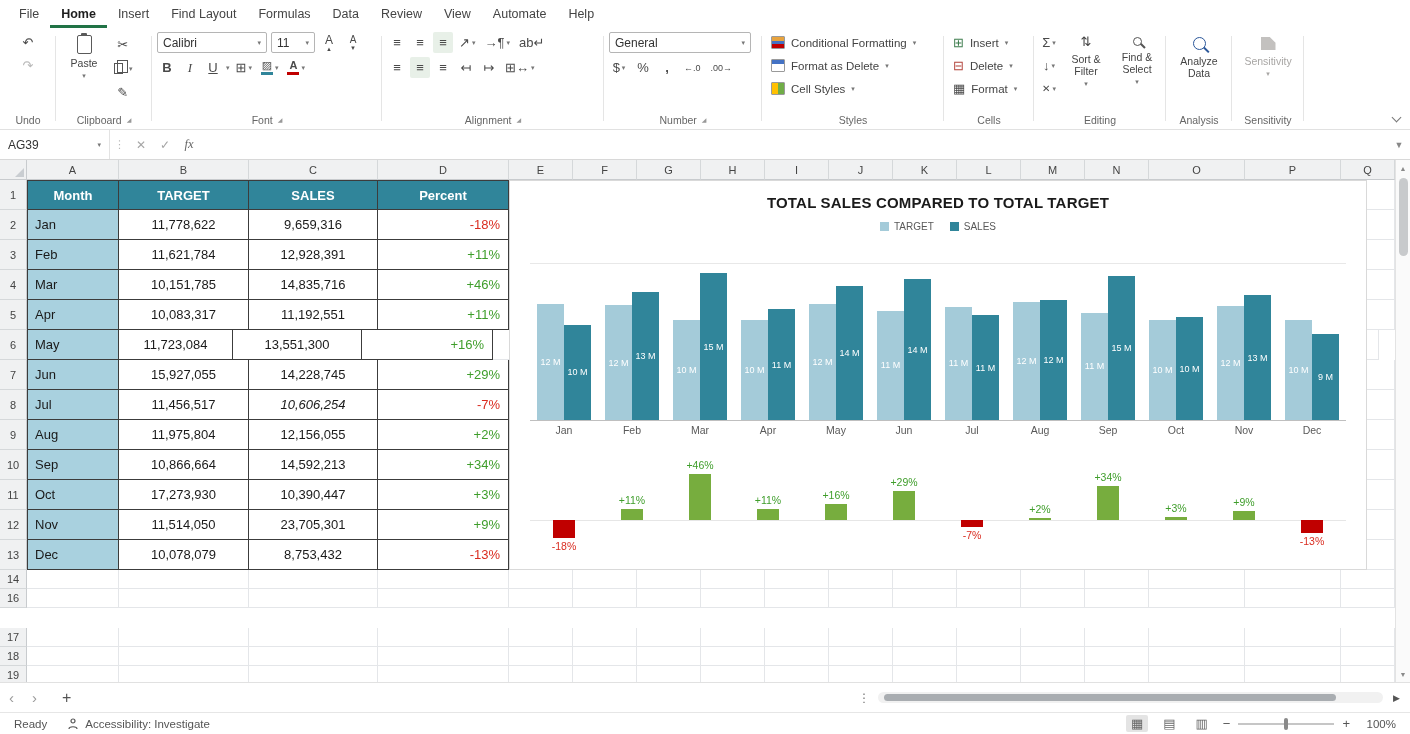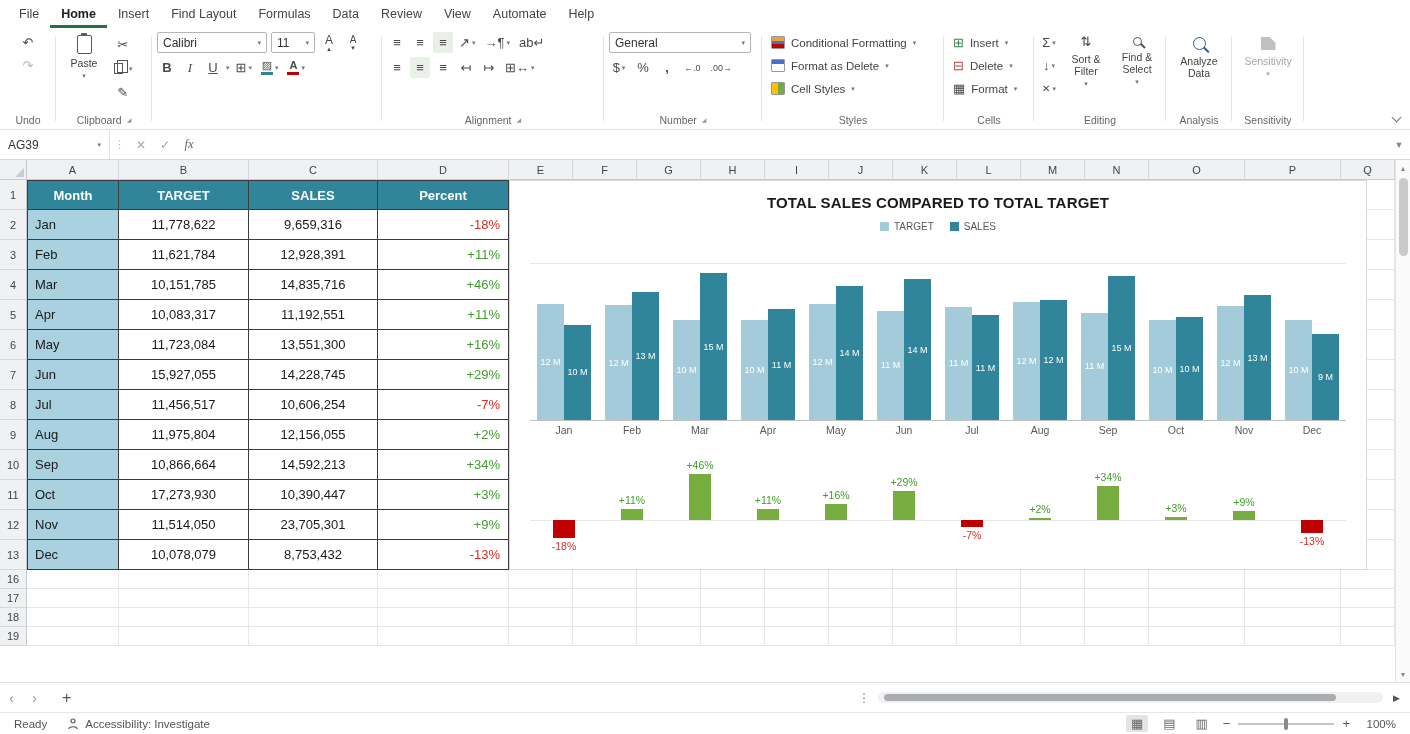--- a/index.html
+++ b/index.html
@@ -230,20 +230,24 @@
         </div>
         <div class="small-btn">
           <span class="ico-stack">
               <span style="font-size:11px;font-weight:bold">A</span>
               <span class="color-bar" style="background:#C00000"></span>
             </span>
           <span class="drop">▾</span>
         </div>
       </div>
     </div>
+    <div class="rgroup-label">
+        <span>Font</span>
+        <span class="launcher">◢</span>
+      </div>
   </div>
 
   <div class="rgroup" style="width:222px">
     <div class="rgroup-content" style="flex-direction:column;gap:4px">
       <div class="frow" style="gap:3px">
         <div class="small-btn">
             <span>≡</span>
           </div>
         <div class="small-btn">
             <span>≡</span>
@@ -549,21 +553,21 @@
         <div class="cell" style="width: 64px;"></div>
         <div class="cell" style="width: 64px;"></div>
         <div class="cell" style="width: 64px;"></div>
         <div class="cell" style="width: 96px;"></div>
         <div class="cell" style="width: 96px;"></div>
         <div class="cell" style="width: 54px;"></div>
       </div>
       <div class="grid-row" style="height: 30px;">
         <div class="rownum">6</div>
         <div class="cell month-cell tb tb-left" style="width: 92px;">May</div>
-        <div class="cell num-cell tb" style="width: 130px;">11,723,084</div>
+        <div class="cell num-cell tb" style="width: 114px;">11,723,084</div>
         <div class="cell num-cell tb" style="width: 129px;">13,551,300</div>
         <div class="cell pct-cell tb" style="width: 131px; color: rgb(63, 158, 43);">+16%</div>
         <div class="cell" style="width: 64px;"></div>
         <div class="cell" style="width: 64px;"></div>
         <div class="cell" style="width: 64px;"></div>
         <div class="cell" style="width: 64px;"></div>
         <div class="cell" style="width: 64px;"></div>
         <div class="cell" style="width: 64px;"></div>
         <div class="cell" style="width: 64px;"></div>
         <div class="cell" style="width: 64px;"></div>
@@ -590,21 +594,21 @@
         <div class="cell" style="width: 64px;"></div>
         <div class="cell" style="width: 64px;"></div>
         <div class="cell" style="width: 96px;"></div>
         <div class="cell" style="width: 96px;"></div>
         <div class="cell" style="width: 54px;"></div>
       </div>
       <div class="grid-row" style="height: 30px;">
         <div class="rownum">8</div>
         <div class="cell month-cell tb tb-left" style="width: 92px;">Jul</div>
         <div class="cell num-cell tb" style="width: 130px;">11,456,517</div>
-        <div class="cell num-cell tb" style="width: 129px;">10,606,254</div>
+        <div class="cell num-cell tb" style="width: 129px; font-style: italic;">10,606,254</div>
         <div class="cell pct-cell tb" style="width: 131px; color: rgb(217, 44, 32);">-7%</div>
         <div class="cell" style="width: 64px;"></div>
         <div class="cell" style="width: 64px;"></div>
         <div class="cell" style="width: 64px;"></div>
         <div class="cell" style="width: 64px;"></div>
         <div class="cell" style="width: 64px;"></div>
         <div class="cell" style="width: 64px;"></div>
         <div class="cell" style="width: 64px;"></div>
         <div class="cell" style="width: 64px;"></div>
         <div class="cell" style="width: 64px;"></div>
@@ -692,20 +696,40 @@
         <div class="cell" style="width: 96px;"></div>
         <div class="cell" style="width: 96px;"></div>
         <div class="cell" style="width: 54px;"></div>
       </div>
       <div class="grid-row" style="height: 30px;">
         <div class="rownum">13</div>
         <div class="cell month-cell tb tb-left" style="width: 92px;">Dec</div>
         <div class="cell num-cell tb" style="width: 130px;">10,078,079</div>
         <div class="cell num-cell tb" style="width: 129px;">8,753,432</div>
         <div class="cell pct-cell tb" style="width: 131px; color: rgb(217, 44, 32);">-13%</div>
+        <div class="cell" style="width: 64px;"></div>
+        <div class="cell" style="width: 64px;"></div>
+        <div class="cell" style="width: 64px;"></div>
+        <div class="cell" style="width: 64px;"></div>
+        <div class="cell" style="width: 64px;"></div>
+        <div class="cell" style="width: 64px;"></div>
+        <div class="cell" style="width: 64px;"></div>
+        <div class="cell" style="width: 64px;"></div>
+        <div class="cell" style="width: 64px;"></div>
+        <div class="cell" style="width: 64px;"></div>
+        <div class="cell" style="width: 96px;"></div>
+        <div class="cell" style="width: 96px;"></div>
+        <div class="cell" style="width: 54px;"></div>
+      </div>
+      <div class="grid-row" style="height: 19px;">
+        <div class="rownum">14</div>
+        <div class="cell" style="width: 92px;"></div>
+        <div class="cell" style="width: 130px;"></div>
+        <div class="cell" style="width: 129px;"></div>
+        <div class="cell" style="width: 131px;"></div>
         <div class="cell" style="width: 64px;"></div>
         <div class="cell" style="width: 64px;"></div>
         <div class="cell" style="width: 64px;"></div>
         <div class="cell" style="width: 64px;"></div>
         <div class="cell" style="width: 64px;"></div>
         <div class="cell" style="width: 64px;"></div>
         <div class="cell" style="width: 64px;"></div>
         <div class="cell" style="width: 64px;"></div>
         <div class="cell" style="width: 64px;"></div>
         <div class="cell" style="width: 64px;"></div>
@@ -726,21 +750,21 @@
         <div class="cell" style="width: 64px;"></div>
         <div class="cell" style="width: 64px;"></div>
         <div class="cell" style="width: 64px;"></div>
         <div class="cell" style="width: 64px;"></div>
         <div class="cell" style="width: 64px;"></div>
         <div class="cell" style="width: 64px;"></div>
         <div class="cell" style="width: 96px;"></div>
         <div class="cell" style="width: 96px;"></div>
         <div class="cell" style="width: 54px;"></div>
       </div>
-      <div class="grid-row" style="height: 19px;">
+      <div class="grid-row" style="height: 19px; margin-top: 20px;">
         <div class="rownum">17</div>
         <div class="cell" style="width: 92px;"></div>
         <div class="cell" style="width: 130px;"></div>
         <div class="cell" style="width: 129px;"></div>
         <div class="cell" style="width: 131px;"></div>
         <div class="cell" style="width: 64px;"></div>
         <div class="cell" style="width: 64px;"></div>
         <div class="cell" style="width: 64px;"></div>
         <div class="cell" style="width: 64px;"></div>
         <div class="cell" style="width: 64px;"></div>

